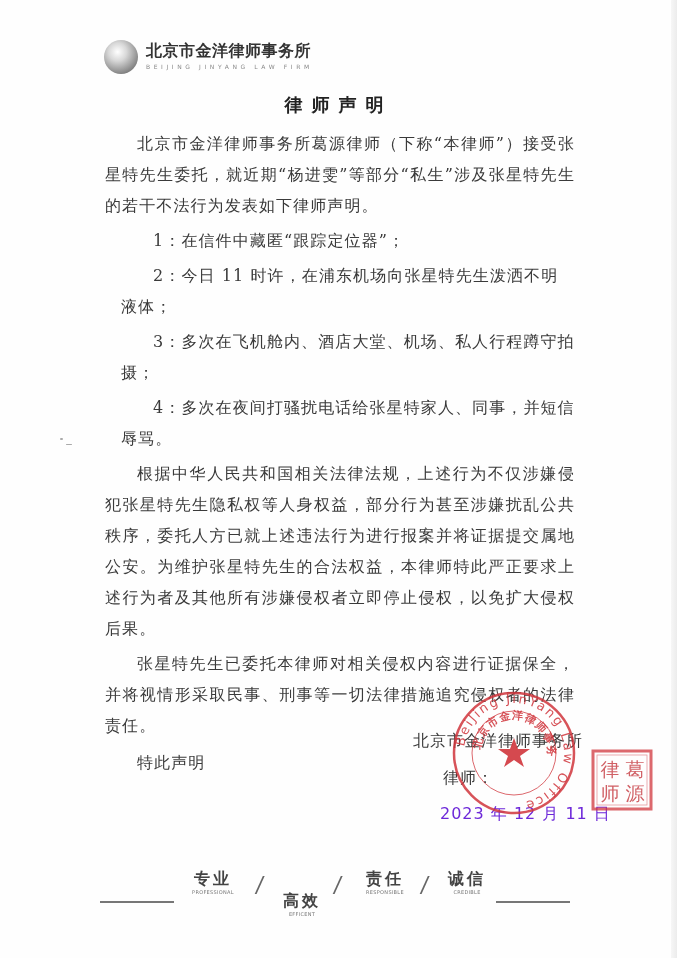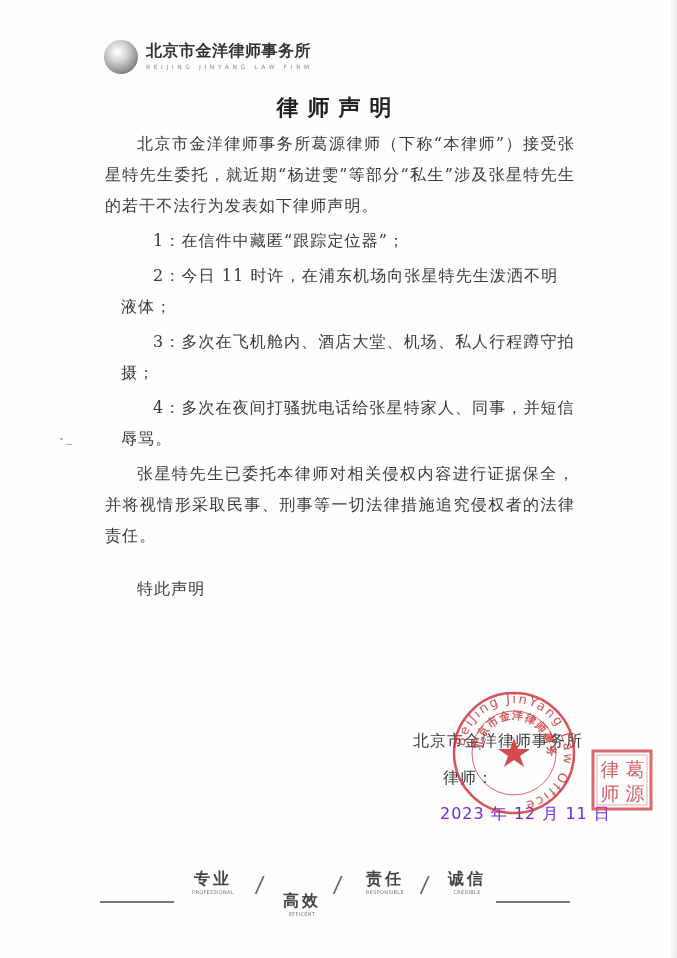--- a/index.html
+++ b/index.html
@@ -15,27 +15,27 @@
     .logo-sphere {
       width: 34px; height: 34px; border-radius: 50%;
       background: radial-gradient(circle at 40% 35%, #ffffff 0%, #d8d8d8 30%, #8a8a8a 70%, #4a4a4a 100%);
       margin-right: 8px;
     }
     .logo-text { display: flex; flex-direction: column; }
     .logo-cn { font-family: "DejaVu Sans", "Liberation Sans", sans-serif; font-weight: bold; font-size: 16px; color: #333; letter-spacing: 0.5px; line-height: 18px; }
     .logo-en { font-family: "DejaVu Sans", "Liberation Sans", sans-serif; font-size: 6px; color: #888; letter-spacing: 3.6px; line-height: 10px; margin-top: 2px; }
 
     
-    .title { position: absolute; top: 93px; left: 0; width: 677px; text-align: center; font-size: 22px; font-weight: bold; letter-spacing: 9px; color: #222; font-family: "DejaVu Sans", "Liberation Sans", sans-serif; }
+    .title { position: absolute; top: 93px; left: 0; width: 677px; text-align: center; font-size: 18px; font-weight: bold; letter-spacing: 9px; color: #222; font-family: "DejaVu Sans", "Liberation Sans", sans-serif; }
 
     
     .body { position: absolute; left: 105px; top: 128px; width: 470px; font-size: 16px; line-height: 31px; color: #3a3a3a; letter-spacing: 1.1px; }
     .para { margin: 0 0 4px 0; text-indent: 2em; text-align: justify; }
     .item { margin: 0 0 4px 16px; text-indent: 2em; }
-    .closing { text-indent: 2em; margin-top: 22px; }
+    .closing { text-indent: 2em; margin-top: 6px; }
 
     .sign-block { position: absolute; left: 410px; top: 731px; width: 180px; font-size: 16px; color: #3a3a3a; letter-spacing: 1px; }
     .sign-firm { position: absolute; left: 3px; top: 0; white-space: nowrap; }
     .sign-lawyer { position: absolute; left: 33px; top: 37px; white-space: nowrap; }
     .sign-date { position: absolute; left: 30px; top: 73px; white-space: nowrap; font-family: "DejaVu Sans", "Liberation Sans", sans-serif; color: #6d28d9; }
 
     
     .seal-round { position: absolute; left: 451px; top: 690px; width: 126px; height: 126px; }
     .seal-square { position: absolute; left: 591px; top: 749px; width: 62px; height: 62px; }
 
@@ -63,20 +63,21 @@
   </div>
 
   <div class="title">律师声明</div>
 
   <div class="body">
     <p class="para">北京市金洋律师事务所葛源律师（下称“本律师”）接受张星特先生委托，就近期“杨进雯”等部分“私生”涉及张星特先生的若干不法行为发表如下律师声明。</p>
     <p class="item">1：在信件中藏匿“跟踪定位器”；</p>
     <p class="item">2：今日 11 时许，在浦东机场向张星特先生泼洒不明液体；</p>
     <p class="item">3：多次在飞机舱内、酒店大堂、机场、私人行程蹲守拍摄；</p>
     <p class="item">4：多次在夜间打骚扰电话给张星特家人、同事，并短信辱骂。</p>
+    <p class="para">根据中华人民共和国相关法律法规，上述行为不仅涉嫌侵犯张星特先生隐私权等人身权益，部分行为甚至涉嫌扰乱公共秩序，委托人方已就上述违法行为进行报案并将证据提交属地公安。为维护张星特先生的合法权益，本律师特此严正要求上述行为者及其他所有涉嫌侵权者立即停止侵权，以免扩大侵权后果。</p>
     <p class="para">张星特先生已委托本律师对相关侵权内容进行证据保全，并将视情形采取民事、刑事等一切法律措施追究侵权者的法律责任。</p>
     <p class="closing">特此声明</p>
   </div>
 
   <div class="sign-block">
     <span class="sign-firm">北京市金洋律师事务所</span>
     <span class="sign-lawyer">律师：</span>
     <span class="sign-date">2023 年 12 月 11 日</span>
   </div>
 

